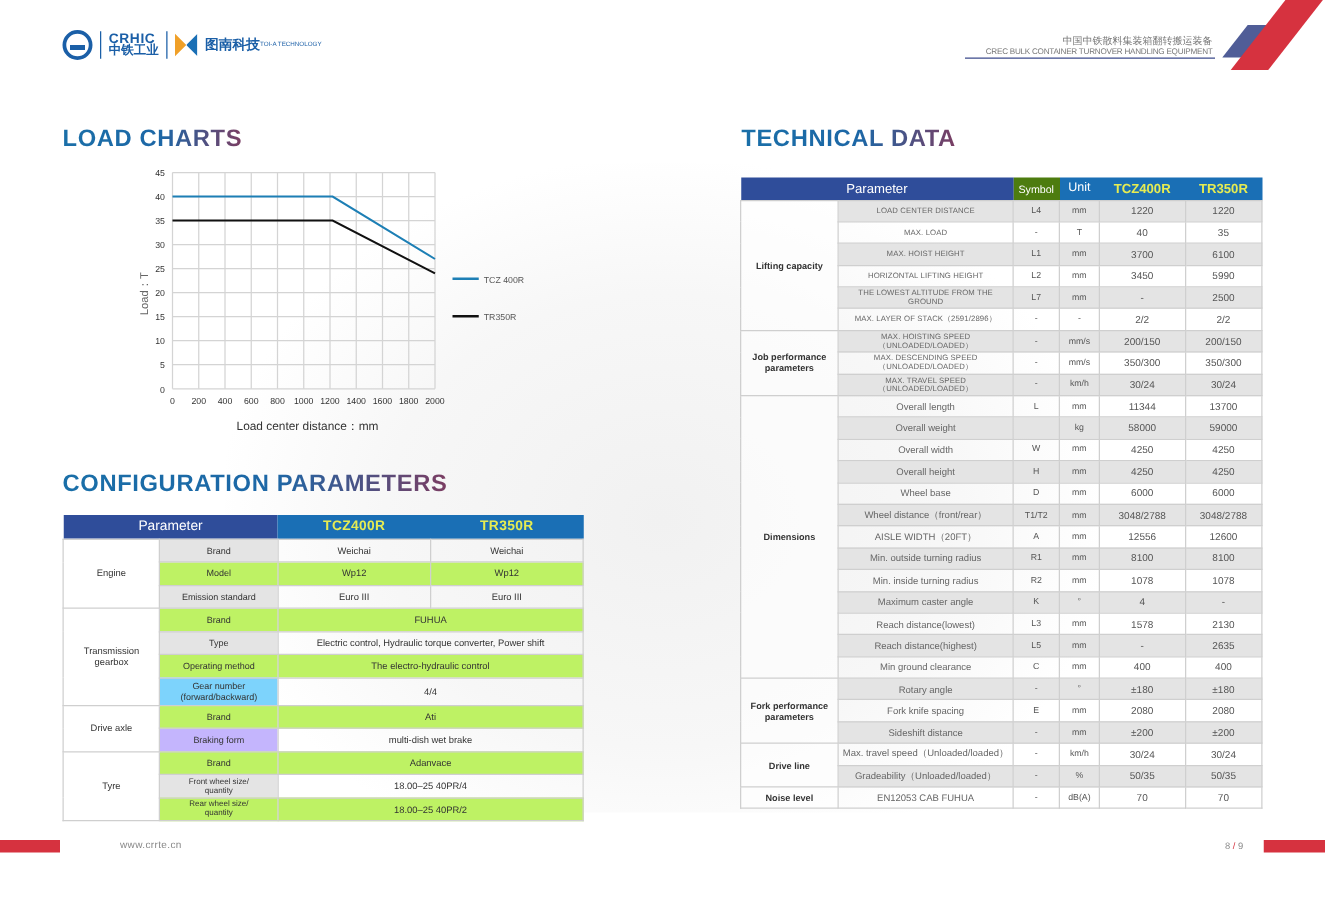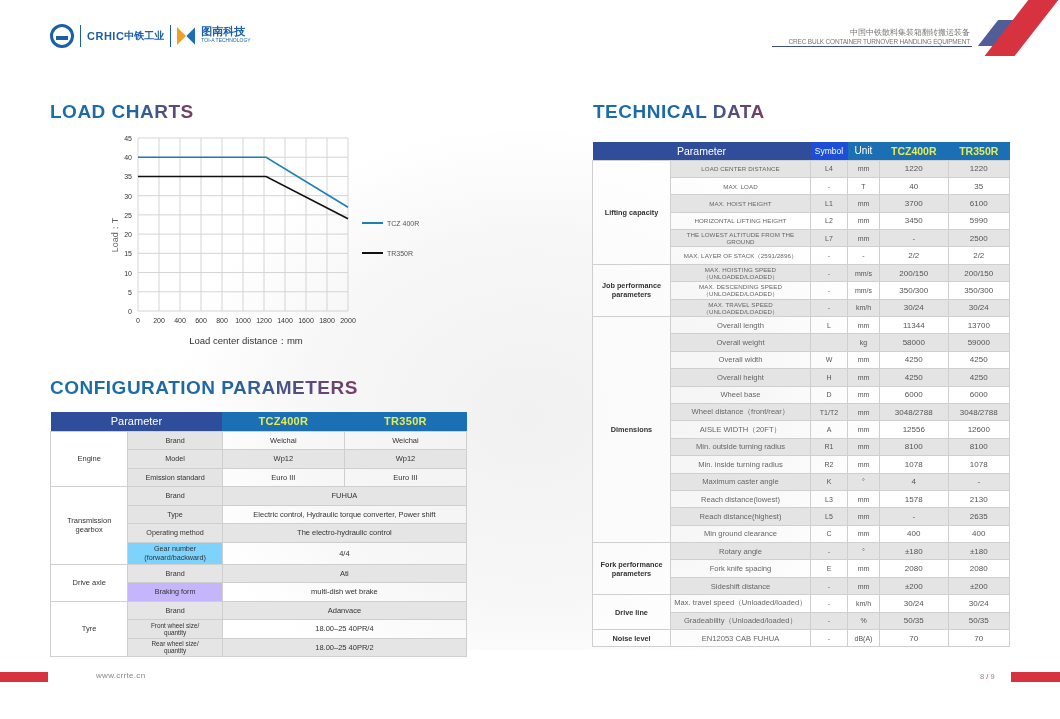--- a/index.html
+++ b/index.html
@@ -8,27 +8,27 @@
 
   .bg-watermark { position: absolute; left: 180px; top: 130px; width: 700px; height: 520px;
     background: radial-gradient(ellipse at 50% 55%, #f1f1f1 0%, #f7f7f7 45%, rgba(255,255,255,0) 72%);
     z-index: 0; }
 
   
   .logo-wrap { position: absolute; left: 50px; top: 24px; display: flex; align-items: center; gap: 6px; z-index: 2; }
   .logo-circle { width: 24px; height: 24px; border-radius: 50%; border: 3px solid #1b5fa7; position: relative; }
   .logo-circle::after { content: ""; position: absolute; left: 3px; top: 9px; width: 12px; height: 4px; background: #1b5fa7; }
   .logo-sep { width: 1px; height: 22px; background: #1b5fa7; }
-  .logo-crhic { display: flex; flex-direction: row; line-height: 10px; }
+  .logo-crhic { display: flex; flex-direction: column; line-height: 10px; }
   .logo-crhic .en { font-weight: bold; font-size: 11px; color: #1b5fa7; letter-spacing: 0.5px; }
   .logo-crhic .cn { font-size: 10px; color: #1b5fa7; font-weight: bold; }
   .logo-n { width: 18px; height: 18px; position: relative; }
   .logo-n .a { position: absolute; left: 0; top: 0; width: 0; height: 0; border-left: 9px solid #f0a028; border-top: 9px solid transparent; border-bottom: 9px solid transparent; }
   .logo-n .b { position: absolute; right: 0; top: 0; width: 9px; height: 18px; background: #1a6fb5; clip-path: polygon(100% 0, 100% 100%, 0 50%); }
-  .logo-tq { display: flex; flex-direction: column; line-height: 9px; }
+  .logo-tq { display: flex; flex-direction: row; line-height: 9px; }
   .logo-tq .cn { font-size: 11px; color: #1b5fa7; font-weight: bold; }
   .logo-tq .en { font-size: 5px; color: #1b5fa7; }
 
   .hdr-right { position: absolute; right: 90px; top: 27px; text-align: right; z-index: 2; }
   .hdr-right .cn { font-size: 8px; color: #777; }
   .hdr-right .en { font-size: 6.5px; color: #777; letter-spacing: -0.2px; }
   .stripe { position: absolute; z-index: 2; }
   .stripe-red { right: 22px; top: -4px; width: 30px; height: 60px; background: #d6323f; transform: skewX(-38deg); }
   .stripe-blue { right: 52px; top: 20px; width: 20px; height: 26px; background: #3d4b8c; transform: skewX(-38deg); opacity: 0.9; }
   .hdr-line { position: absolute; right: 88px; top: 46px; width: 200px; height: 1px; background: #3d4b8c; z-index: 2; }
@@ -43,29 +43,29 @@
 
   
   table { border-collapse: collapse; position: absolute; z-index: 2; }
   .cfg { left: 50px; top: 412px; width: 417px; font-size: 7.5px; }
   .cfg th { height: 19px; font-weight: normal; font-size: 11px; }
   .cfg th.param { background: #2f4d9a; color: #fff; width: 134px; }
   .cfg th.model { background: #1a6fb5; color: #e6ec52; font-weight: bold; letter-spacing: 0.3px; }
   .cfg td { border: 1px solid #cfcfcf; text-align: center; color: #333; height: 18.5px; padding: 0 16px; }
   .cfg td.group { background: #fff; width: 51px; font-size: 7.5px; margin-top: 40px; }
   .cfg td.label { width: 83px; font-size: 7.2px; }
-  .cfg tr.g td:not(.group) { background: #e5e5e5; }
+  .cfg tr.g td:not(.group) { background: #bef264; }
   .cfg td.label.small { font-size: 6.4px; }
   .cfg tr.tall td { height: 22px; line-height: 9px; }
 
   
   .tech { left: 592px; top: 142px; width: 418px; font-size: 7px; }
   .tech th { height: 18px; font-weight: normal; }
   .tech th.param { background: #2f4d9a; color: #fff; font-size: 10.5px; width: 218px; }
-  .tech th.sym { background: #1d4ed8; color: #fff; font-size: 8.5px; width: 37px; }
+  .tech th.sym { background: #4d7c0f; color: #fff; font-size: 8.5px; width: 37px; }
   .tech th.unit { background: #1a6fb5; color: #fff; font-size: 10px; width: 32px; }
   .tech th.model { background: #1a6fb5; color: #e6ec52; font-weight: bold; font-size: 10.5px; }
   .tech td { border: 1px solid #cfcfcf; text-align: center; color: #555; height: 17.4px; padding: 0 1px; }
   .tech td.group { background: rgba(255,255,255,0.6); color: #333; font-weight: bold; font-size: 7.3px; width: 78px; line-height: 9px; }
   .tech td.label { width: 140px; font-size: 7.6px; color: #666; }
   .tech td.label.caps { font-size: 6.2px; line-height: 7px; letter-spacing: 0.1px; }
   .tech tr.g td:not(.group) { background: #e4e4e4; }
   .tech td.num { font-size: 8px; }
 
   

